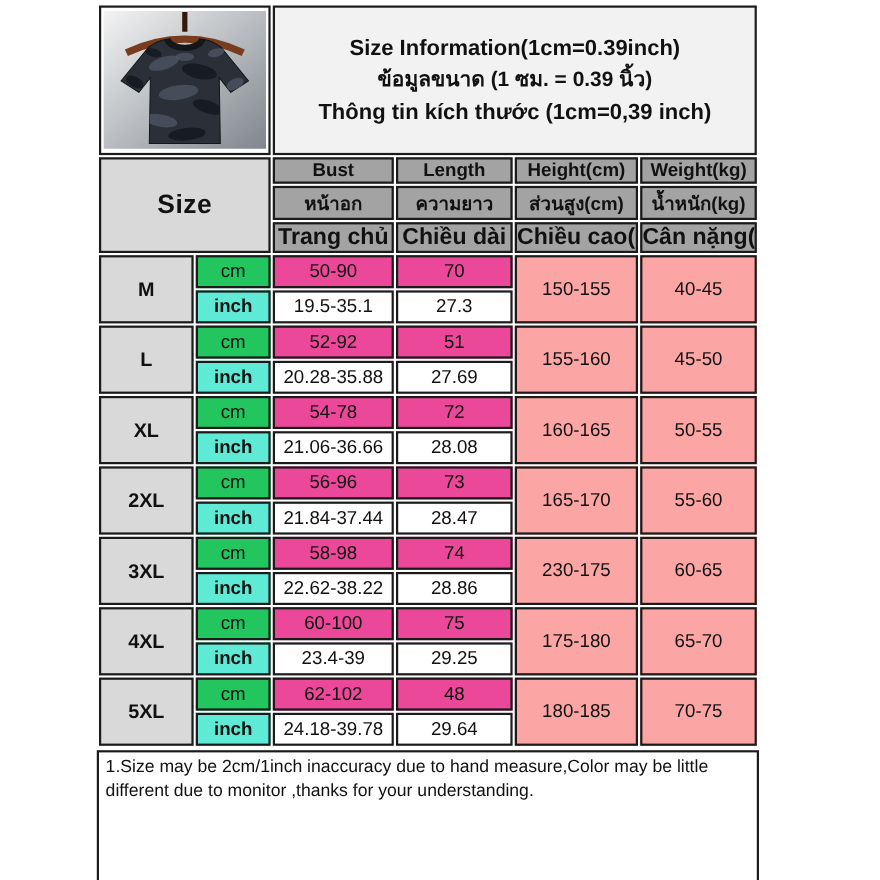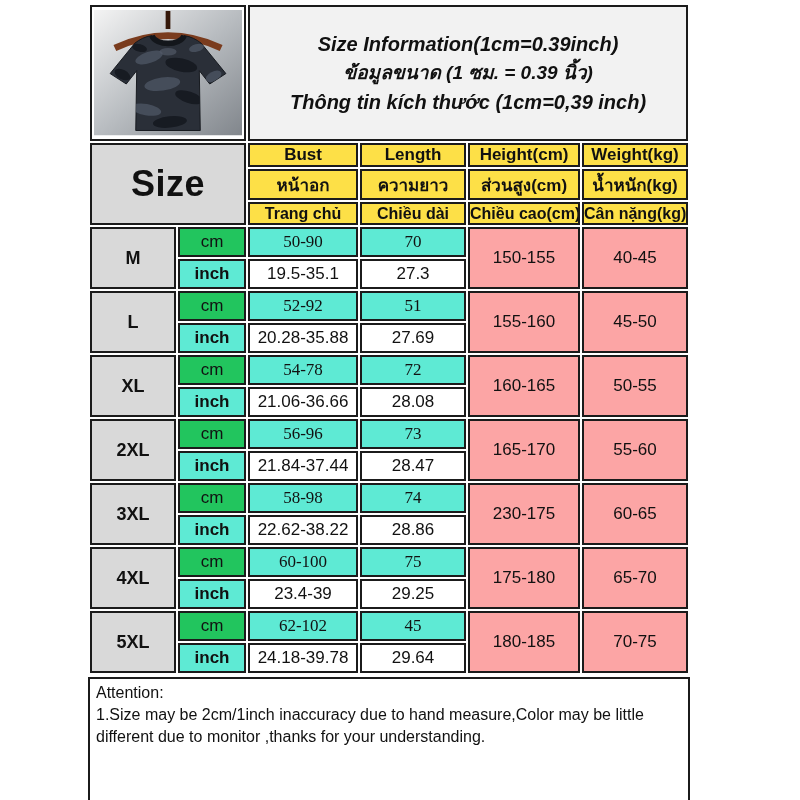--- a/index.html
+++ b/index.html
@@ -12,39 +12,39 @@
 
   table.grid{
     border-collapse:separate;border-spacing:2px;table-layout:fixed;
     width:602px;
   }
   td{
     box-sizing:border-box;border:2px solid #1b1b1b;
     text-align:center;vertical-align:middle;padding:0;
     font-size:17px;overflow:hidden;white-space:nowrap;
   }
-  tr.r-top{height:136px;font-style:italic;}
+  tr.r-top{height:136px;}
   tr.r-head{height:23px;}
   tr.r-data{height:30px;}
 
   td.img-cell{background:#ffffff;padding:2px;}
   td.img-cell svg{display:block;width:100%;height:100%;}
 
   td.title-cell{background:#f2f2f2;font-weight:bold;white-space:normal;}
   .title-cell .t-line{line-height:1.5;}
   .t-en,.t-vi{font-size:20px;}
   .t-th{font-size:19px;}
 
-  td.size-head{background:#d9d9d9;font-size:36px;font-weight:bold;letter-spacing:0.5px;}
-  td.head{background:#fde047;font-weight:bold;font-size:17px;}
-  td.head-vi{font-size:16px;}
+  td.size-head{background:#d9d9d9;font-size:24px;font-weight:bold;letter-spacing:0.5px;}
+  td.head{background:#a3a3a3;font-weight:bold;font-size:17px;}
+  td.head-vi{font-size:21px;}
   td.size-lbl{background:#d9d9d9;font-weight:bold;font-size:18px;}
   td.unit-cm{background:#22c55e;font-weight:normal;}
   td.unit-inch{background:#5eead4;font-weight:bold;}
-  td.val-cm{background:#5eead4;font-family:Liberation Serif, serif;}
+  td.val-cm{background:#ec4899;}
   td.val-inch{background:#ffffff;}
   td.merged{background:#fca5a5;}
 
   .attention{
     box-sizing:border-box;width:602px;height:130px;margin-top:2px;
     border:2px solid #1b1b1b;padding:3px 6px;background:#ffffff;
     font-size:16px;line-height:1.38;text-align:left;
   }
 </style>
 </head>
@@ -207,29 +207,28 @@
     <tr class="r-data">
       <td class="unit-inch">inch</td>
       <td class="val-inch">23.4-39</td>
       <td class="val-inch">29.25</td>
     </tr>
 
     <tr class="r-data">
       <td rowspan="2" class="size-lbl">5XL</td>
       <td class="unit-cm">cm</td>
       <td class="val-cm">62-102</td>
-      <td class="val-cm">45</td>
+      <td class="val-cm">48</td>
       <td rowspan="2" class="merged">180-185</td>
       <td rowspan="2" class="merged">70-75</td>
     </tr>
     <tr class="r-data">
       <td class="unit-inch">inch</td>
       <td class="val-inch">24.18-39.78</td>
       <td class="val-inch">29.64</td>
     </tr>
   </tbody>
     </table>
 
   <div class="attention">
-    <div>Attention:</div>
     <div>1.Size may be 2cm/1inch inaccuracy due to hand measure,Color may be little different due to monitor ,thanks for your understanding.</div>
   </div>
 </div>
 
 </body></html>

